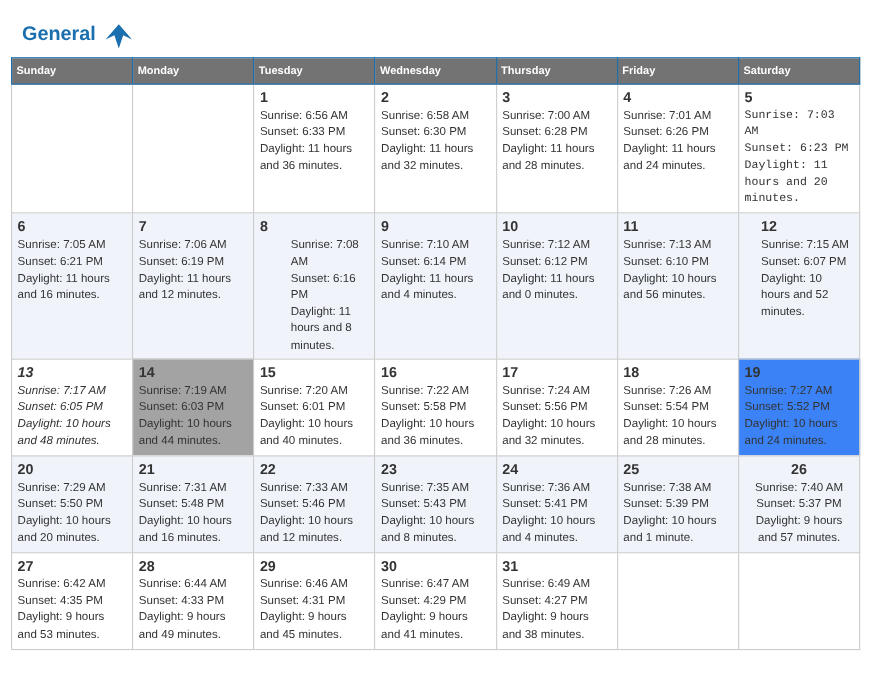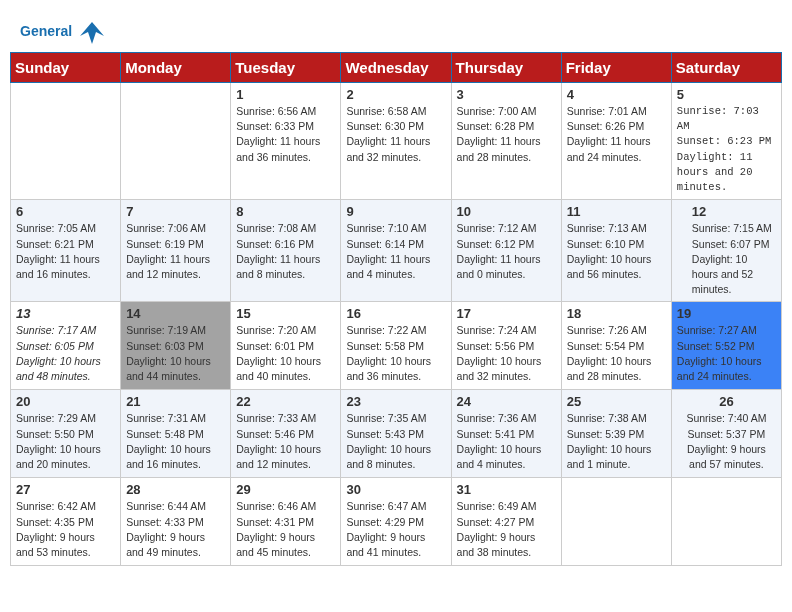--- a/index.html
+++ b/index.html
@@ -13,21 +13,21 @@
       display: flex;
       justify-content: space-between;
       align-items: flex-start;
       padding: 18px 20px 10px 20px;
     }
     .logo {
       display: flex;
       align-items: center;
     }
     .logo-text {
-      font-size: 14px;
+      font-size: 18px;
       font-weight: bold;
       color: #333;
       line-height: 1.1;
     }
     .logo-text span {
       color: #1a6faf;
     }
     .logo-icon {
       width: 28px;
       height: 28px;
@@ -50,23 +50,23 @@
       width: 100%;
       border-collapse: collapse;
       margin: 0 0 0 0;
       padding: 0 10px;
       table-layout: fixed;
     }
     .calendar-wrap {
       padding: 0 10px 10px 10px;
     }
     .calendar th {
-      background: #b91c1c;
+      background: #737373;
       color: #fff;
-      font-size: 15px;
+      font-size: 10px;
       font-weight: bold;
       padding: 6px 4px;
       text-align: left;
       border: 1px solid #1a6faf;
     }
     .calendar td {
       vertical-align: top;
       border: 1px solid #ccc;
       padding: 4px 5px 4px 5px;
       font-size: 11px;
@@ -175,21 +175,21 @@
 Daylight: 11 hours and 16 minutes.</div>
           </td>
           <td style="background: rgb(240, 244, 250);">
             <span class="day-num">7</span>
             <div class="day-info" style="white-space: pre-line;">Sunrise: 7:06 AM
 Sunset: 6:19 PM
 Daylight: 11 hours and 12 minutes.</div>
           </td>
           <td style="background: rgb(240, 244, 250);">
             <span class="day-num">8</span>
-            <div class="day-info" style="white-space: pre-line;">Sunrise: 7:08 AM
+            <div class="day-info" style="white-space: pre-line; margin-left: 28px;">Sunrise: 7:08 AM
 Sunset: 6:16 PM
 Daylight: 11 hours and 8 minutes.</div>
           </td>
           <td style="background: rgb(240, 244, 250);">
             <span class="day-num">9</span>
             <div class="day-info" style="white-space: pre-line;">Sunrise: 7:10 AM
 Sunset: 6:14 PM
 Daylight: 11 hours and 4 minutes.</div>
           </td>
           <td style="background: rgb(240, 244, 250);">

